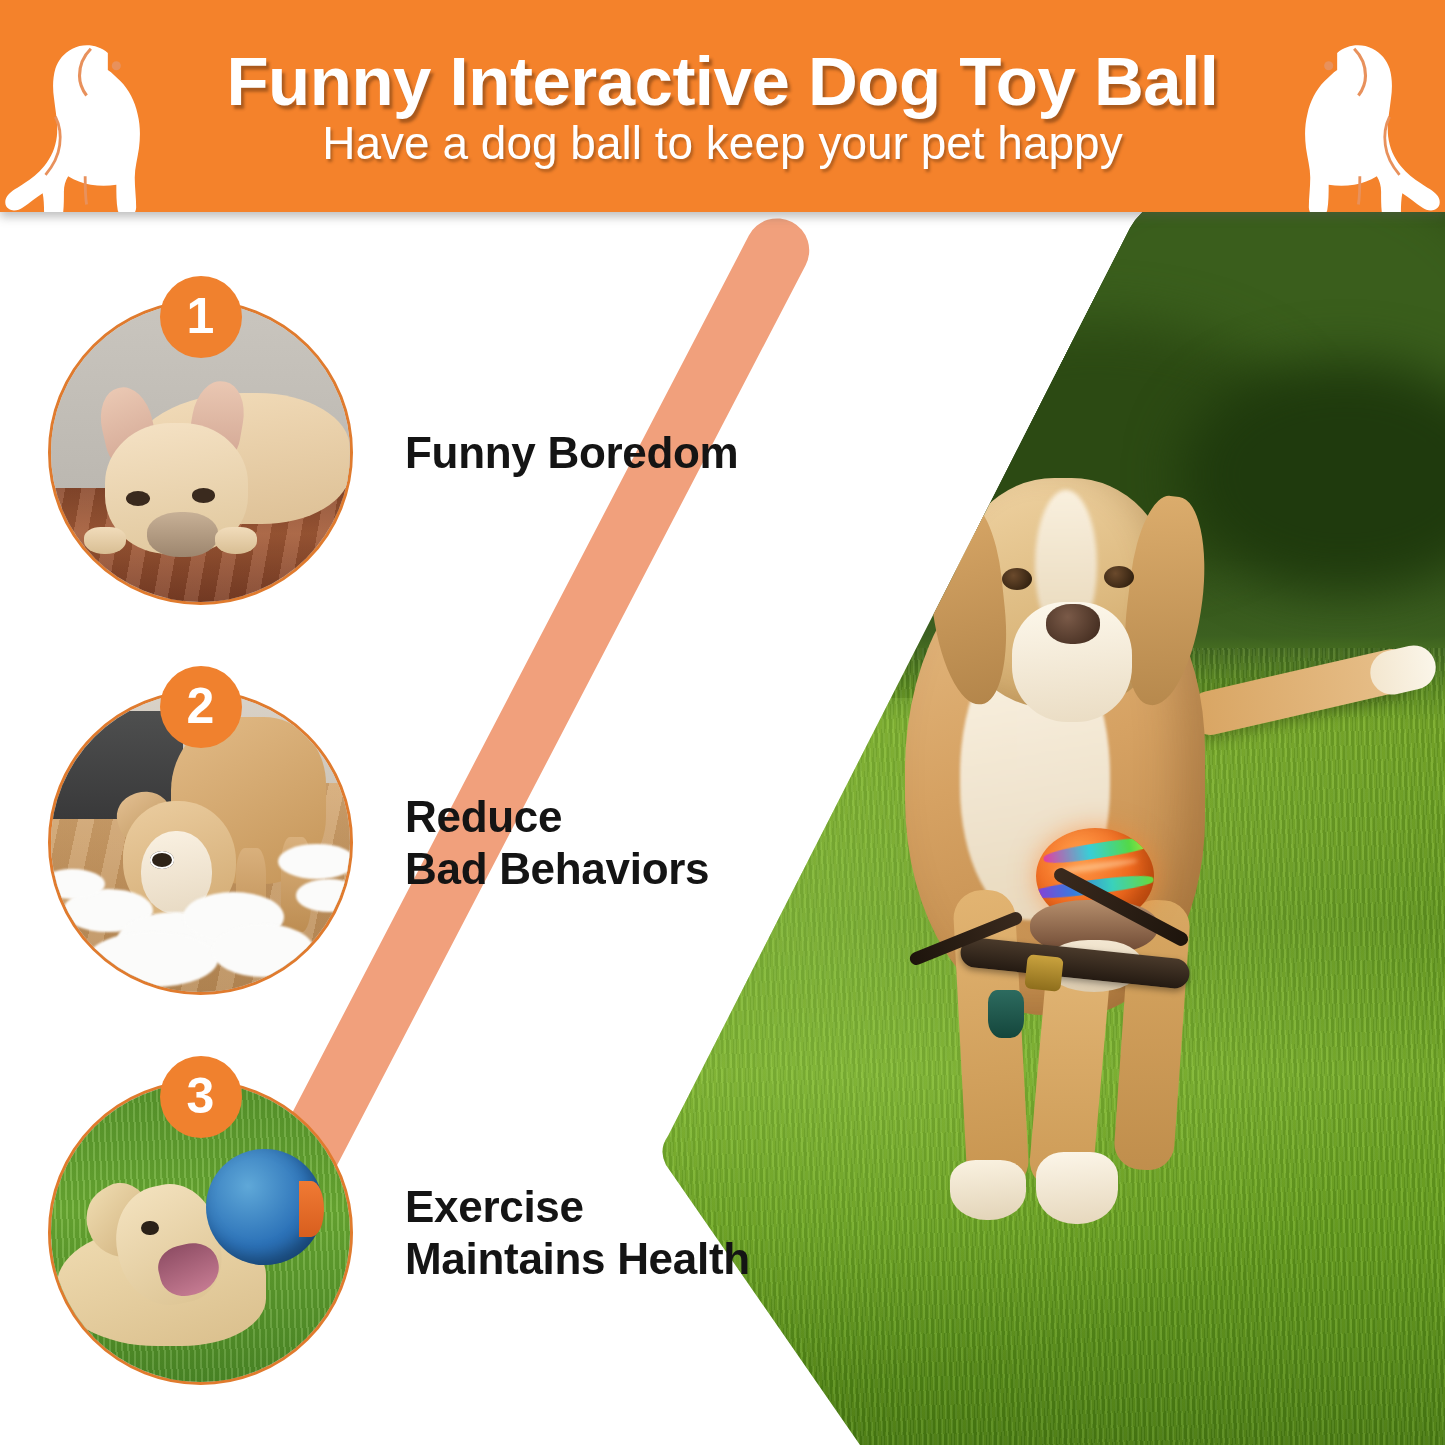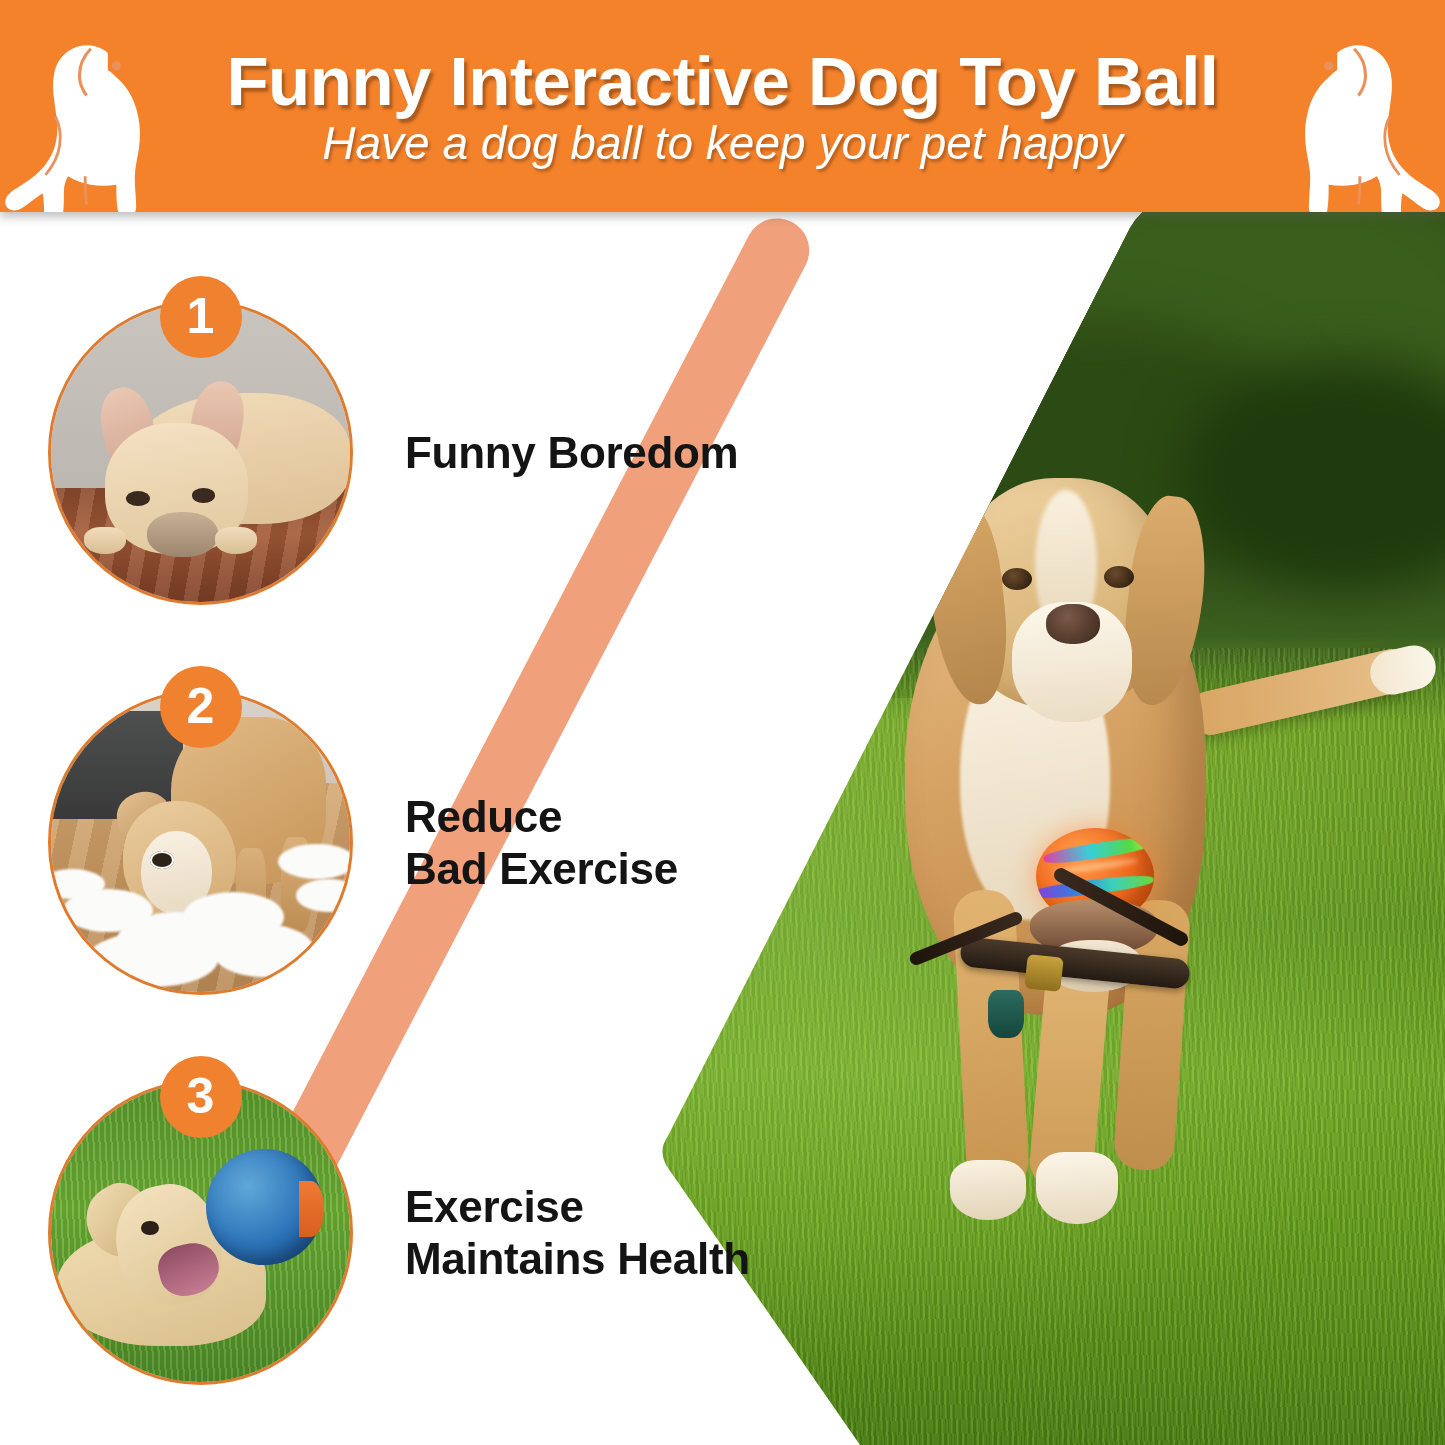--- a/index.html
+++ b/index.html
@@ -32,21 +32,21 @@
     font-size:69px;line-height:1.0;font-weight:bold;color:#FFFFFF;
     letter-spacing:-0.5px;
     text-shadow:3px 4px 3px rgba(80,40,10,.45);
     white-space:nowrap;
     margin:0 0 4px 0;
   }
   .hdr-sub{
     font-size:46px;line-height:1.0;font-weight:normal;color:#FFFFFF;
     letter-spacing:0px;
     text-shadow:2px 3px 3px rgba(80,40,10,.40);
-    white-space:nowrap;margin:0;font-style:italic;
+    white-space:nowrap;margin:0;
   }
 
   
   .hero{
     position:absolute;left:0;top:200px;width:1445px;height:1245px;
     z-index:10;
     clip-path: path("M 1445 0 L 1445 1245 L 860 1245 L 666 965 Q 658 950 668 936 L 1130 28 Q 1140 10 1160 0 Z");
   }
   .hero-img{position:absolute;inset:0;}
   
@@ -371,21 +371,21 @@
           <div class="t2-fluff" style="left:12%;top:52%;width:44%;height:44%;"></div>
           <div class="t2-fluff" style="left:54%;top:46%;width:34%;height:42%;"></div>
           <div class="t2-fluff" style="left:-4%;top:2%;width:22%;height:24%;"></div>
           <div class="t2-fluff" style="left:76%;top:-18%;width:26%;height:28%;"></div>
           <div class="t2-fluff" style="left:82%;top:10%;width:22%;height:26%;"></div>
         </div>
       </div>
       <div class="badge">2</div>
     </div>
     <div class="flabel">Reduce
-Bad Exercise</div>
+Bad Behaviors</div>
   </div>
 
   <div class="feature" style="left:48px;top:1080px;">
     <div class="thumb-wrap">
       <div class="thumb">
         <div class="t3-grass"></div>
         <div class="t3-body"></div>
         <div class="t3-ear"></div>
         <div class="t3-head"></div>
         <div class="t3-mouth"></div>

